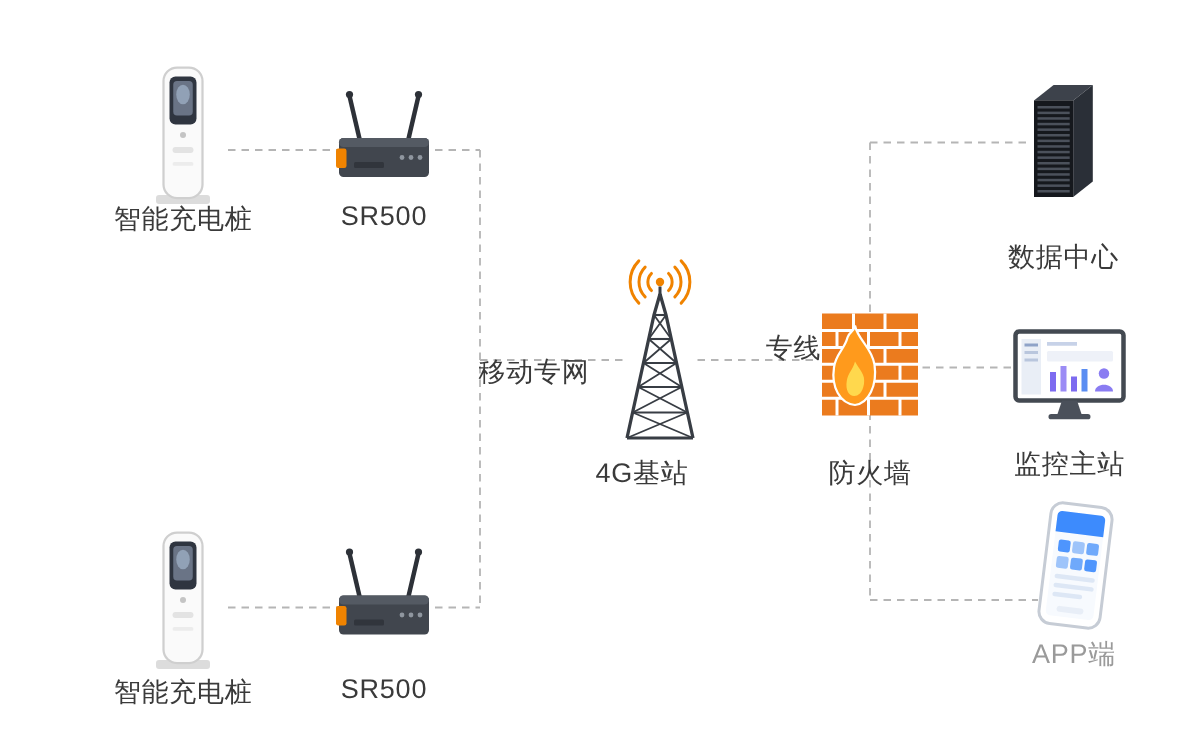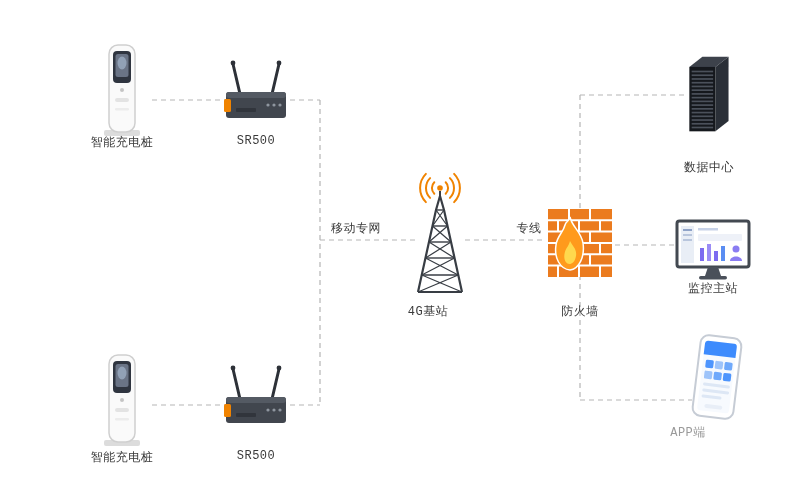--- a/index.html
+++ b/index.html
@@ -4,22 +4,22 @@
 <style>
   html,body{margin:0;padding:0;background:#fff;}
   body{width:800px;height:500px;position:relative;overflow:hidden;
        font-family:"Liberation Sans","DejaVu Sans",sans-serif;}
   #connector-layer{position:absolute;left:0;top:0;z-index:0;}
   .connector{stroke:var(--connector-color,#b5b5b5);stroke-width:1.2;fill:none;
              stroke-dasharray:5 4;}
   .node-icon{position:absolute;z-index:1;}
   .node-icon svg{width:100%;height:100%;display:block;}
   .label{position:absolute;z-index:2;transform:translateX(-50%);
-         font-size:12px;color:var(--label-color,#3a3a3a);white-space:nowrap;
-         letter-spacing:0.5px;font-family:Liberation Mono, monospace;}
+         font-size:18px;color:var(--label-color,#3a3a3a);white-space:nowrap;
+         letter-spacing:0.5px;}
   .label.muted{color:var(--label-muted,#9a9a9a);}
   .wave{stroke:var(--accent-orange,#f08300);stroke-width:2;fill:none;stroke-linecap:round;}
   .tilt{transform:rotate(7deg);}
 </style>
 </head>
 <body>
 
 <svg id="connector-layer" width="800" height="500">
   <path class="connector" d="M152,100 H226"></path>
   <path class="connector" d="M290,100 H320"></path>
@@ -89,21 +89,21 @@
     <rect x="2" y="34" width="60" height="6" rx="3" fill="#545a63"></rect>
     <rect x="0" y="41" width="7" height="13" rx="1.5" fill="#f08300"></rect>
     <circle cx="44" cy="47" r="1.6" fill="#8f969f"></circle>
     <circle cx="50" cy="47" r="1.6" fill="#8f969f"></circle>
     <circle cx="56" cy="47" r="1.6" fill="#8f969f"></circle>
     <rect x="12" y="50" width="20" height="4" rx="1" fill="#31353c"></rect>
   </svg>
 </div>
 <div class="label" style="left:256px;top:449px">SR500</div>
 
-<div class="label" style="left:356px;top:220px">移动专网</div>
+<div class="label" style="left:356px;top:236px">移动专网</div>
 
 <div class="node-icon" style="left:390px;top:172px;width:100px;height:128px">
   <svg viewBox="0 0 100 128">
     <path class="wave" d="M44.3,10.3 A8,8 0 0 0 44.3,21.7"></path>
     <path class="wave" d="M40.1,6.1 A14,14 0 0 0 40.1,25.9"></path>
     <path class="wave" d="M35.9,1.9 A20,20 0 0 0 35.9,30.1"></path>
     <path class="wave" d="M55.7,10.3 A8,8 0 0 1 55.7,21.7"></path>
     <path class="wave" d="M59.9,6.1 A14,14 0 0 1 59.9,25.9"></path>
     <path class="wave" d="M64.1,1.9 A20,20 0 0 1 64.1,30.1"></path>
     <circle cx="50" cy="16" r="2.8" fill="#f08300"></circle>
@@ -201,32 +201,32 @@
     <rect x="26" y="30" width="4" height="13" fill="#7d6bf0"></rect>
     <rect x="33" y="26" width="4" height="17" fill="#9b8cf5"></rect>
     <rect x="40" y="33" width="4" height="10" fill="#7d6bf0"></rect>
     <rect x="47" y="28" width="4" height="15" fill="#5a8df2"></rect>
     <circle cx="62" cy="31" r="3.5" fill="#8a7cf2"></circle>
     <path d="M56,43 C56,37 68,37 68,43 Z" fill="#8a7cf2"></path>
     <polygon points="34,49 44,49 47,58 31,58" fill="#4a505a"></polygon>
     <rect x="25" y="58" width="28" height="3.5" rx="1.75" fill="#4a505a"></rect>
   </svg>
 </div>
-<div class="label" style="left:713px;top:280px">监控主站</div>
+<div class="label" style="left:713px;top:297px">监控主站</div>
 
 <div class="node-icon tilt" style="left:694px;top:334px;width:46px;height:86px">
   <svg viewBox="0 0 46 86">
     <rect x="2.5" y="2.5" width="41" height="81" rx="8" fill="#ffffff" stroke="#c6ccd5" stroke-width="2"></rect>
     <rect x="7" y="8" width="32" height="70" rx="3" fill="#f7fafe"></rect>
     <path d="M7,11 a3,3 0 0 1 3,-3 h26 a3,3 0 0 1 3,3 v11 h-32 Z" fill="#3d8bfd"></path>
     <rect x="10" y="27" width="8" height="8" rx="1.5" fill="#4e95fd"></rect>
     <rect x="19.5" y="27" width="8" height="8" rx="1.5" fill="#9ec4fa"></rect>
     <rect x="29" y="27" width="8" height="8" rx="1.5" fill="#6fa9fb"></rect>
     <rect x="10" y="38" width="8" height="8" rx="1.5" fill="#9ec4fa"></rect>
     <rect x="19.5" y="38" width="8" height="8" rx="1.5" fill="#6fa9fb"></rect>
     <rect x="29" y="38" width="8" height="8" rx="1.5" fill="#4e95fd"></rect>
     <rect x="10" y="50" width="27" height="3" rx="1.5" fill="#dde7f5"></rect>
     <rect x="10" y="56" width="27" height="3" rx="1.5" fill="#dde7f5"></rect>
     <rect x="10" y="62" width="20" height="3" rx="1.5" fill="#dde7f5"></rect>
     <rect x="14" y="71" width="18" height="4" rx="2" fill="#e8eef7"></rect>
   </svg>
 </div>
-<div class="label muted" style="left:688px;top:424px">APP端</div>
+<div class="label muted" style="left:716px;top:424px">APP端</div>
 
 </body></html>

